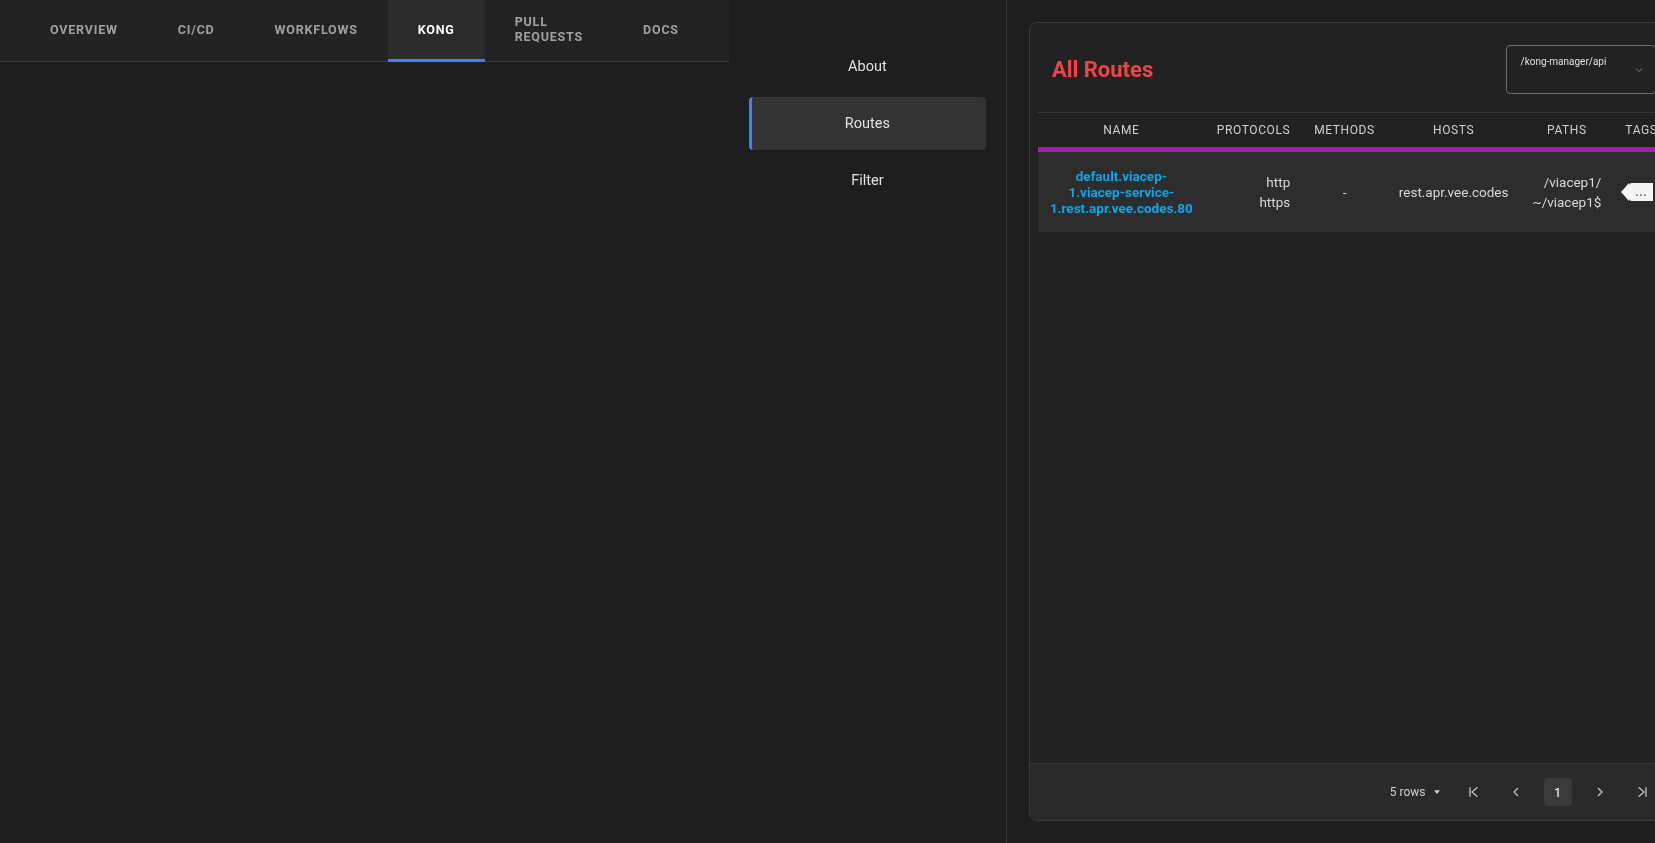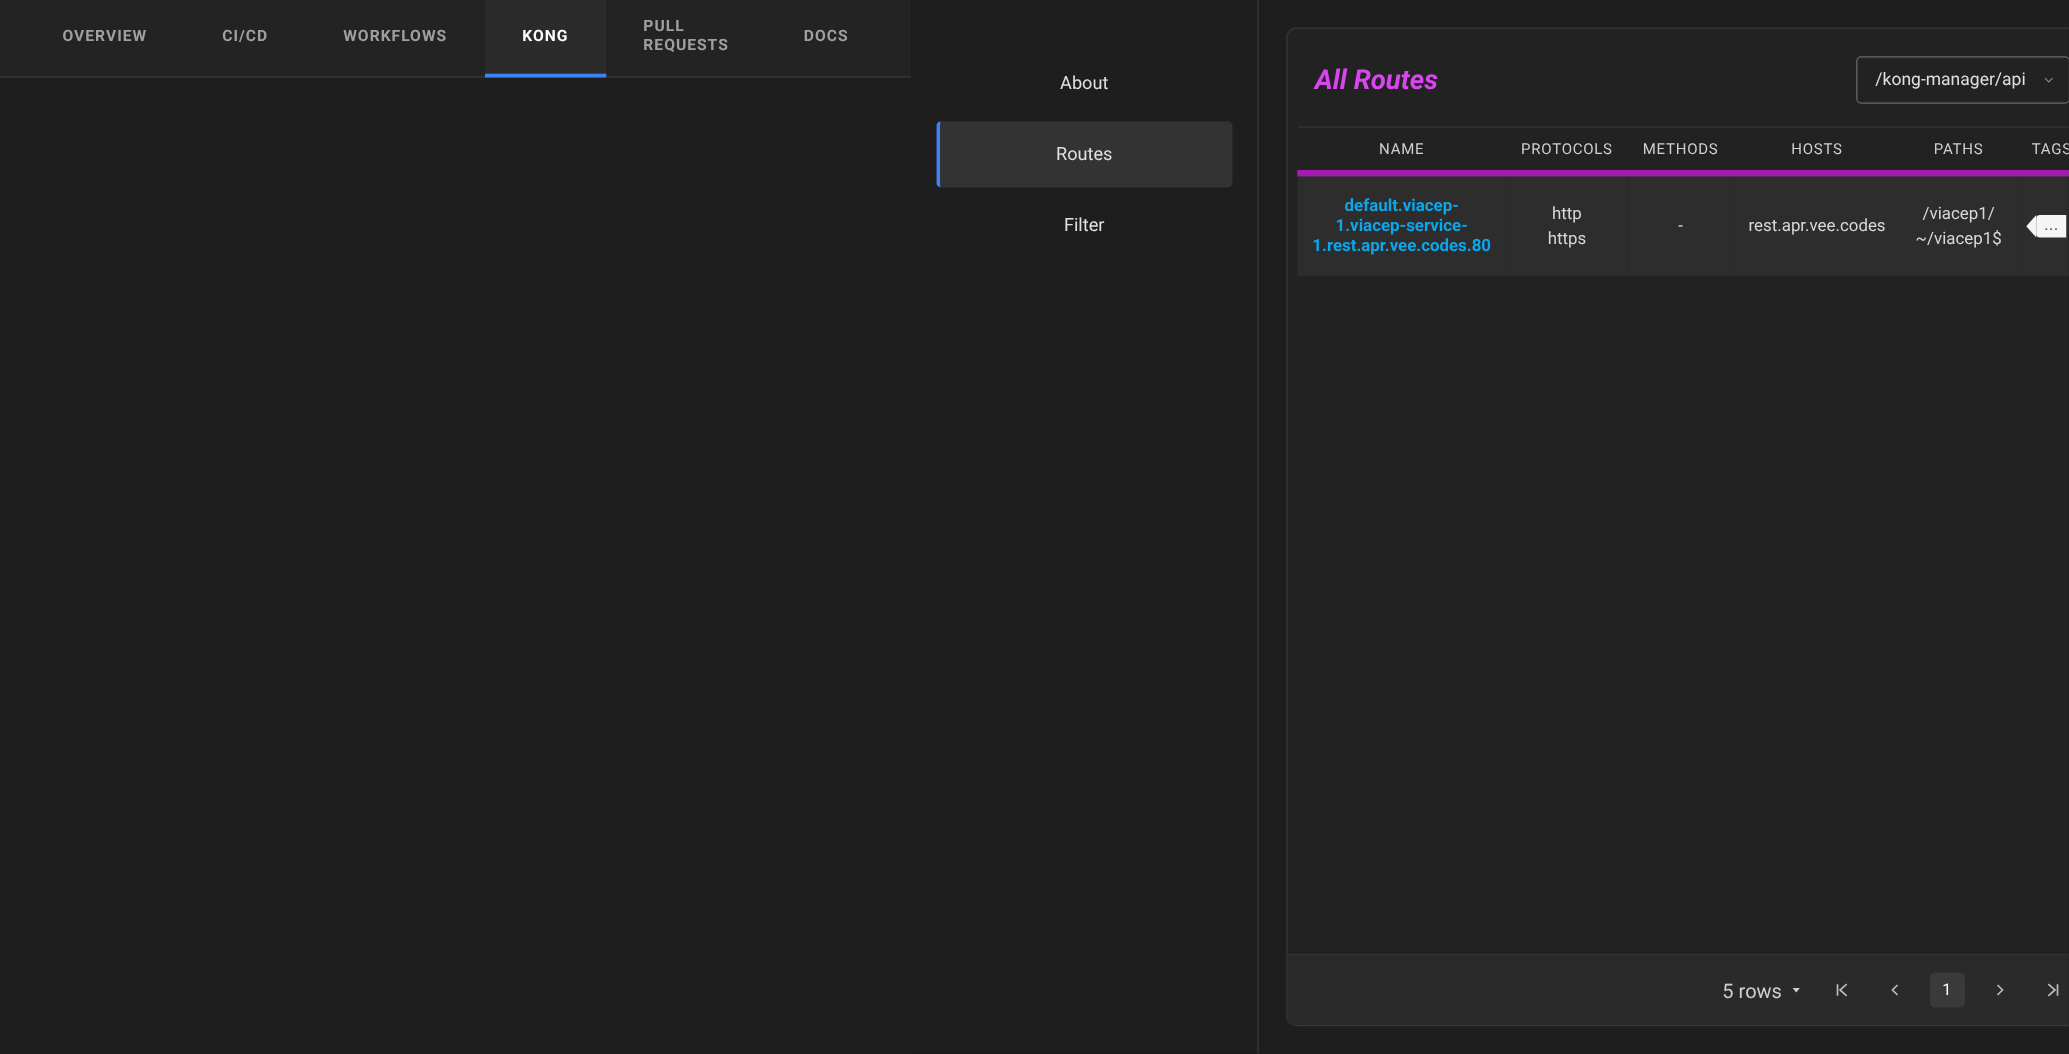--- a/index.html
+++ b/index.html
@@ -81,29 +81,28 @@
   }
   .card-header {
     display: flex;
     align-items: center;
     justify-content: space-between;
     padding: 22px 22px 18px 22px;
   }
   .card-title {
     font-size: 22px;
     font-weight: 700;
-    color: #d946ef;
-    font-style: italic;
+    color: #ef4444;
   }
   .select-box {
     border: 1px solid #6a6a6a;
     border-radius: 4px;
-    padding: 10px 34px 10px 14px;
+    padding: 10px 34px 26px 14px;
     color: #e0e0e0;
-    font-size: 14px;
+    font-size: 10px;
     position: relative;
     cursor: pointer;
     min-width: 150px;
   }
   .select-box .chev {
     position: absolute;
     right: 10px;
     top: 50%;
     transform: translateY(-50%);
     color: #888;
@@ -150,21 +149,21 @@
   }
   tbody td {
     padding: 16px 12px;
     font-size: 13.5px;
     text-align: center;
     vertical-align: middle;
     color: #d8d8d8;
   }
   tbody tr.data-row { background: #2d2d2d; }
   tbody td.name-cell { font-weight: 700; color: #0ea5e9; }
-  .multiline { line-height: 1.5; white-space: pre-line; }
+  .multiline { line-height: 1.5; white-space: pre-line; text-align: right; }
 
   .tag-badge {
     display: inline-flex;
     align-items: center;
     justify-content: center;
     background: #f5f5f5;
     border-radius: 3px 0 0 3px;
     width: 24px;
     height: 18px;
     position: relative;
@@ -192,21 +191,21 @@
     padding: 14px 22px;
     border-top: 1px solid #333333;
     background: #2a2a2a;
     border-radius: 0 0 8px 8px;
   }
   .rows-select {
     display: flex;
     align-items: center;
     gap: 6px;
     color: #d0d0d0;
-    font-size: 16px;
+    font-size: 12px;
     cursor: pointer;
   }
   .pager {
     display: flex;
     align-items: center;
     gap: 14px;
   }
   .pager .pg-btn {
     width: 28px;
     height: 28px;

